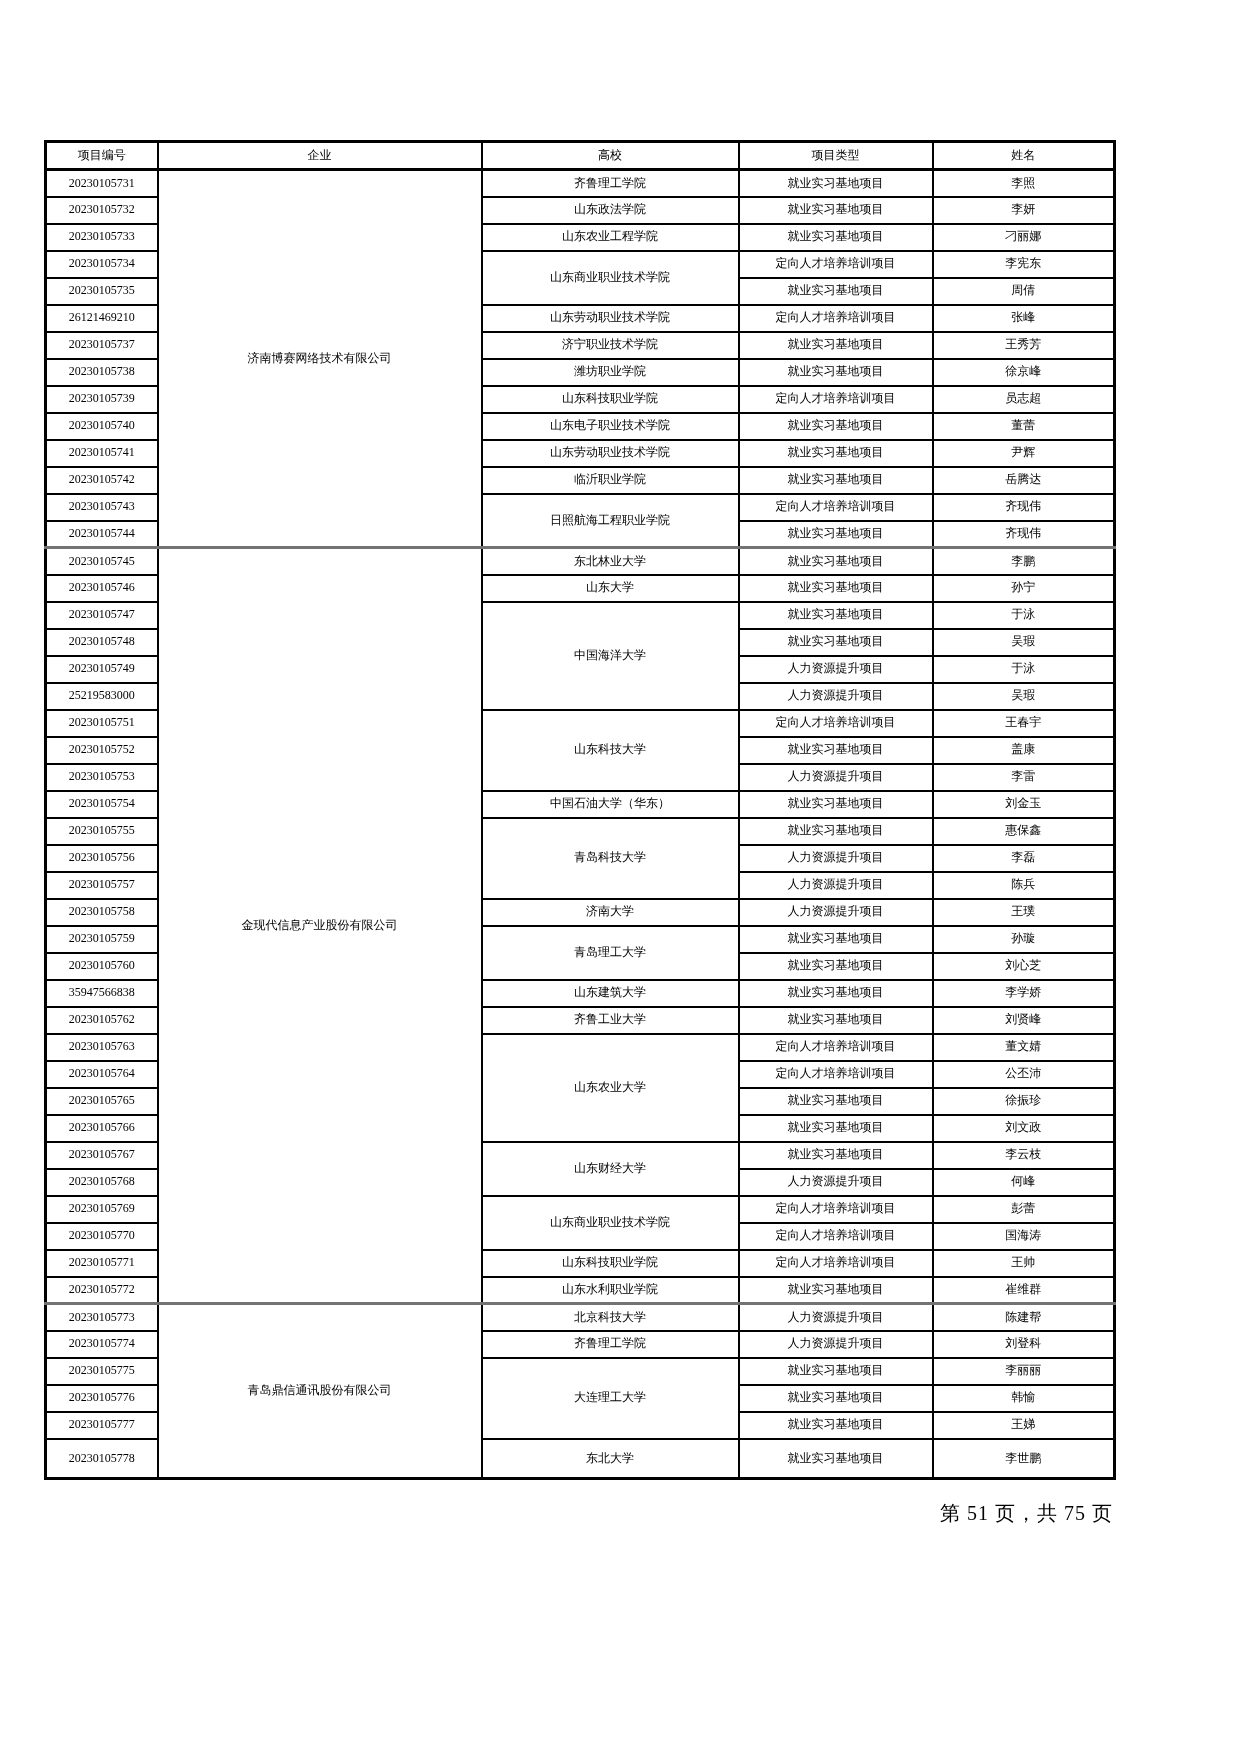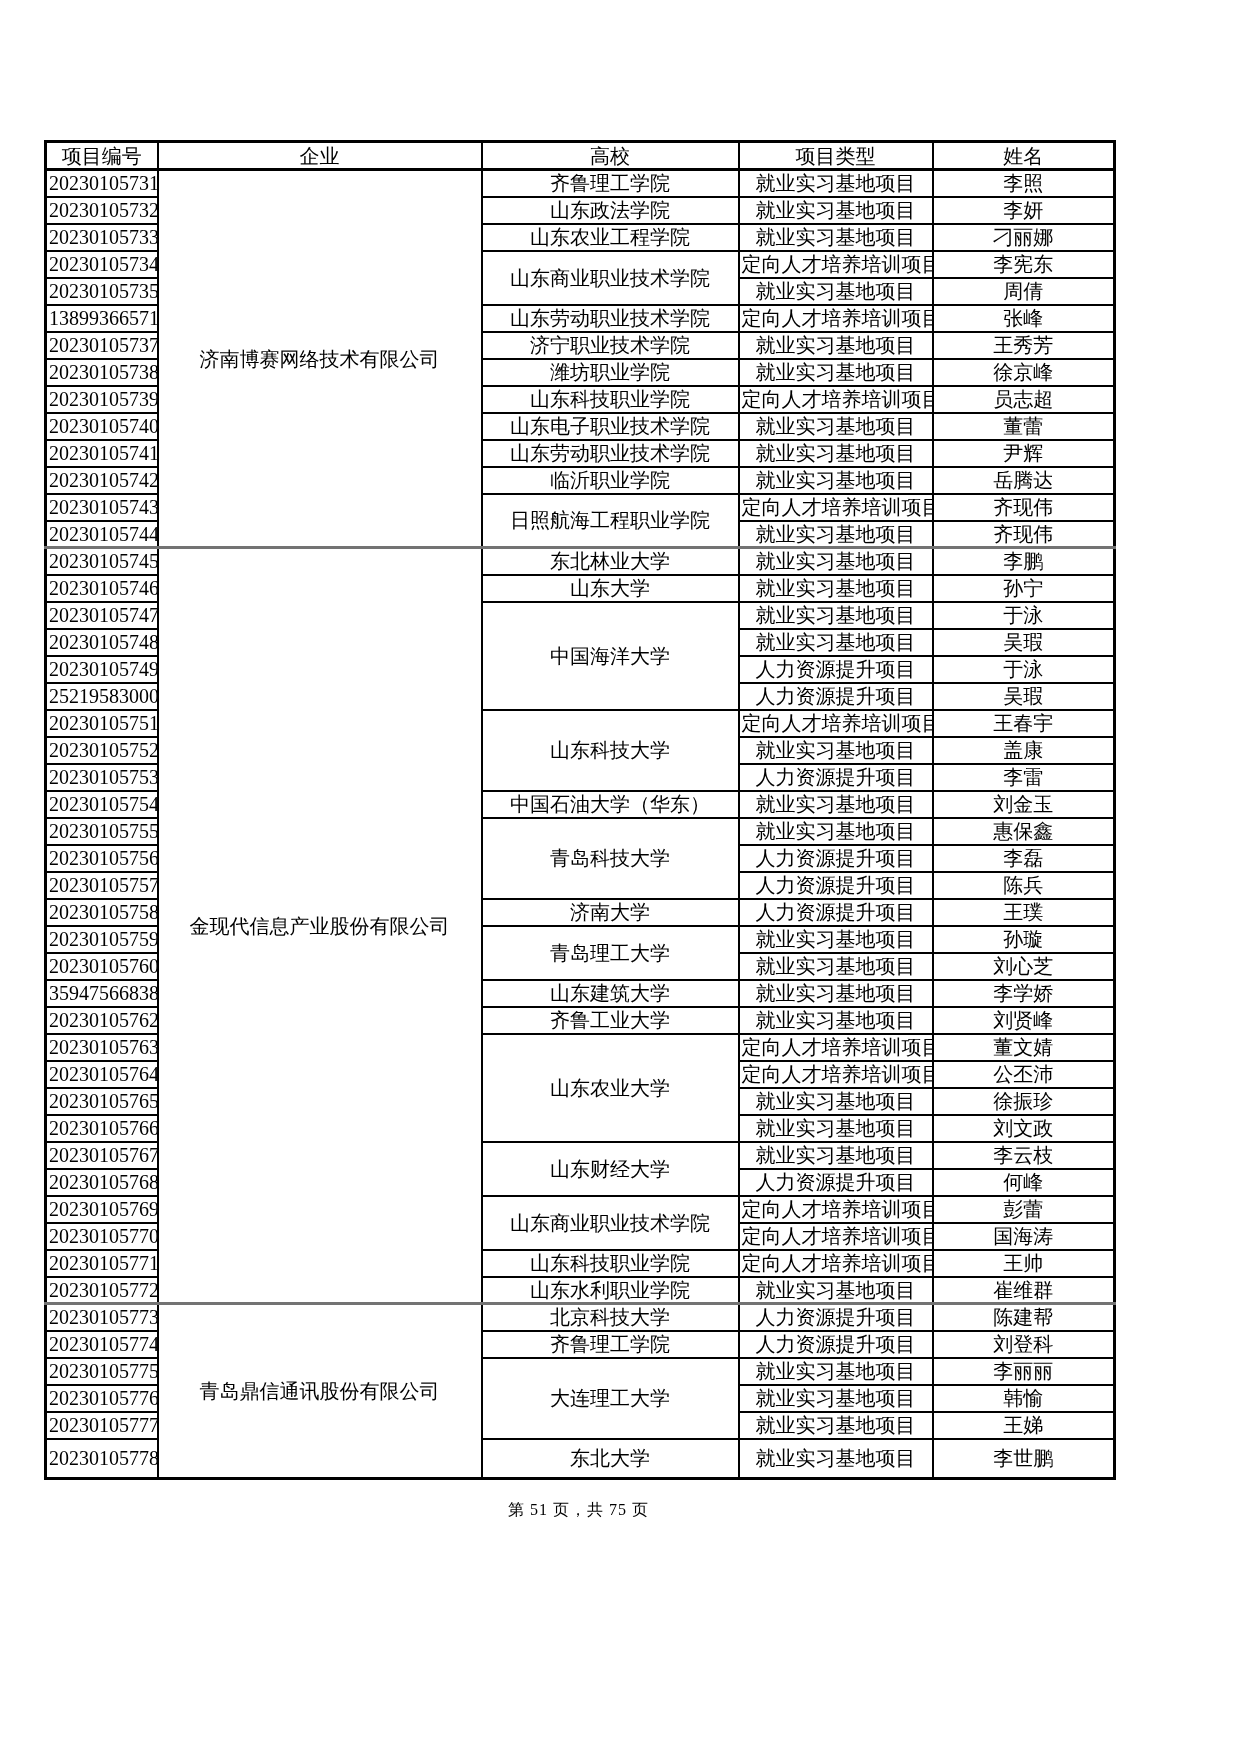--- a/index.html
+++ b/index.html
@@ -10,21 +10,21 @@
     font-family: "Liberation Serif", "DejaVu Serif", serif;
     color: #000;
   }
   .doc-table {
     position: absolute;
     left: 44px; top: 140px;
     width: 1069px;
     border-collapse: collapse;
     table-layout: fixed;
     border: 3px solid #000;
-    font-size: 20px;
+    font-size: 12px;
     line-height: 1.1;
   }
   .doc-table th, .doc-table td {
     border: 2px solid #000;
     text-align: center;
     vertical-align: middle;
     padding: 1px 2px;
     font-weight: normal;
     overflow: hidden;
     white-space: nowrap;
@@ -36,22 +36,22 @@
   .doc-table thead th { border-bottom: 3px solid #000; }
   .col-id { width: 112px; }
   .col-enterprise { width: 324px; }
   .col-school { width: 257px; }
   .col-type { width: 194px; }
   .col-name { width: 182px; }
   .page-footer {
     position: absolute;
     left: 44px; top: 1500px;
     width: 1069px;
-    text-align: center;
-    font-size: 16px;
+    text-align: right;
+    font-size: 20px;
     letter-spacing: 1px;
   }
 </style>
 </head>
 <body>
 
 <table class="doc-table">
   <colgroup>
     <col class="col-id">
     <col class="col-enterprise">
@@ -93,21 +93,21 @@
         <td rowspan="2">山东商业职业技术学院</td>
         <td>定向人才培养培训项目</td>
         <td>李宪东</td>
       </tr>
       <tr>
         <td>20230105735</td>
         <td>就业实习基地项目</td>
         <td>周倩</td>
       </tr>
       <tr>
-        <td>13899366571</td>
+        <td>26121469210</td>
         <td>山东劳动职业技术学院</td>
         <td>定向人才培养培训项目</td>
         <td>张峰</td>
       </tr>
       <tr>
         <td>20230105737</td>
         <td>济宁职业技术学院</td>
         <td>就业实习基地项目</td>
         <td>王秀芳</td>
       </tr>

